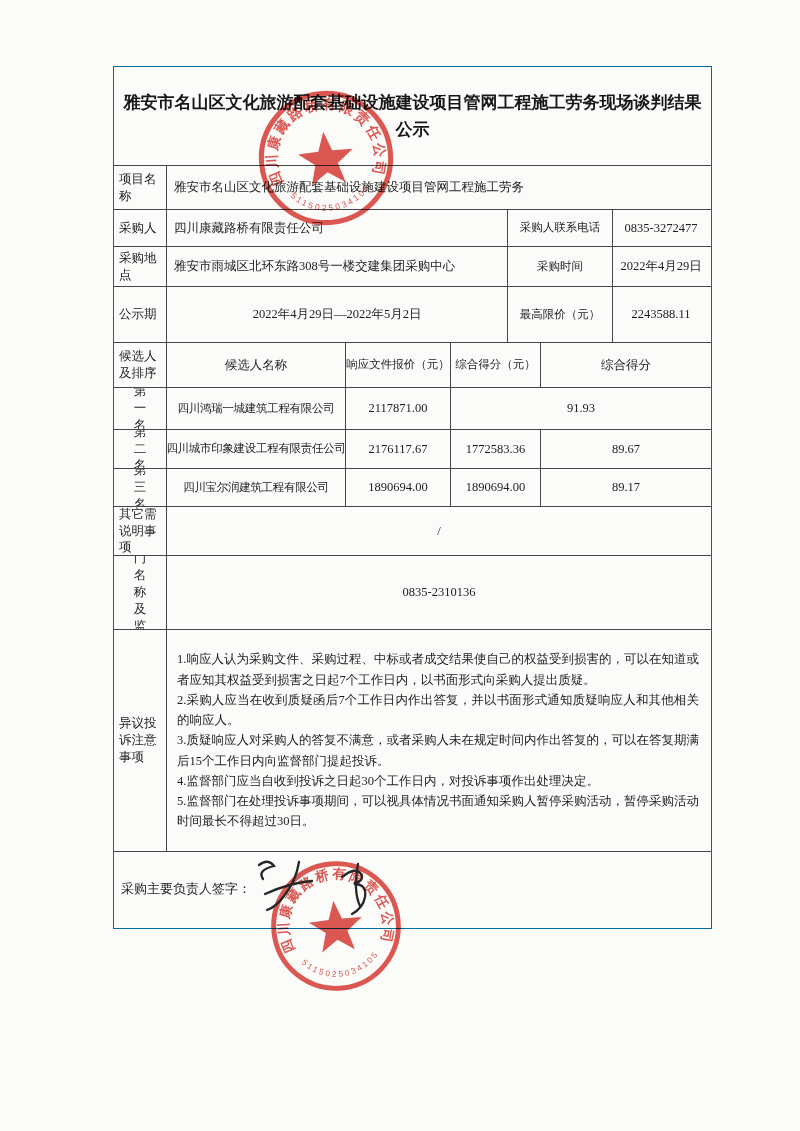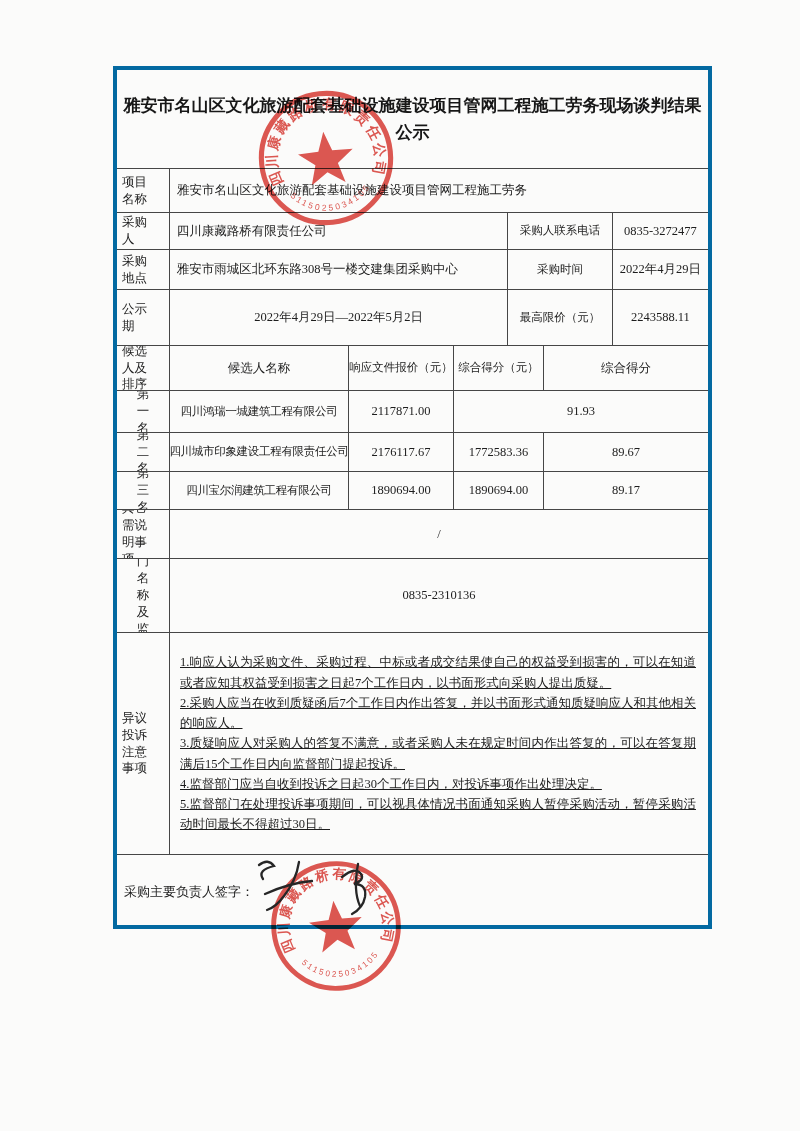--- a/index.html
+++ b/index.html
@@ -1,38 +1,38 @@
 <!DOCTYPE html>
 <html><head>
 <meta charset="utf-8">
 <style>
   html,body{margin:0;padding:0;}
   body{width:800px;height:1131px;background:#f6f5f3;overflow:hidden;
        font-family:"Liberation Serif","DejaVu Serif",serif;color:#1d1d1d;}
   .page{position:relative;width:800px;height:1131px;background:#fbfbfa;}
   .doc-table{position:absolute;left:113px;top:66px;width:599px;height:863px;
-             border:4px solid #0369a1;box-sizing:border-box;background:transparent;}
+             border:1px solid #0369a1;box-sizing:border-box;background:transparent;}
   .row{display:flex;box-sizing:border-box;border-bottom:1px solid #464646;width:100%;}
   .row:last-child{border-bottom:none;}
   .cell{box-sizing:border-box;border-right:1px solid #464646;display:flex;
         align-items:center;font-size:12.5px;line-height:1.35;overflow:hidden;}
   .cell:last-child{border-right:none;}
-  .label{width:53px;padding:2px 17px 2px 5px;justify-content:flex-start;}
+  .label{width:53px;padding:2px 8px 2px 5px;justify-content:flex-start;}
   .label.ctr{justify-content:center;text-align:center;padding:2px 16px;}
   .ctr{justify-content:center;text-align:center;}
   .lft{justify-content:flex-start;padding-left:7px;}
   .title-row{height:101px;align-items:center;justify-content:center;}
   .title{width:100%;text-align:center;font-family:"Liberation Sans","DejaVu Sans",sans-serif;
          font-weight:bold;font-size:17px;line-height:1.6;color:#171717;}
   .hdr{font-size:11.5px;white-space:nowrap;}
   .name-cell{font-size:11.5px;letter-spacing:-0.3px;white-space:nowrap;}
   .num{font-size:12.5px;}
   .obj-cell{flex-direction:column;justify-content:center;align-items:flex-start;
             padding:6px 12px 6px 10px;}
-  .obj-cell p{margin:0;font-size:12.5px;line-height:1.62;text-align:justify;text-decoration:underline;}
+  .obj-cell p{margin:0;font-size:12.5px;line-height:1.62;text-align:justify;}
   .sub-col{display:flex;flex-direction:column;flex:1;}
   .sub-row{box-sizing:border-box;display:flex;align-items:center;justify-content:center;
            font-size:12.5px;}
   .seal{position:absolute;mix-blend-mode:multiply;opacity:0.82;transform:rotate(-6deg);}
   .sig{position:absolute;left:245px;top:855px;z-index:5;}
 </style>
 </head>
 <body>
 
 <div class="page">

